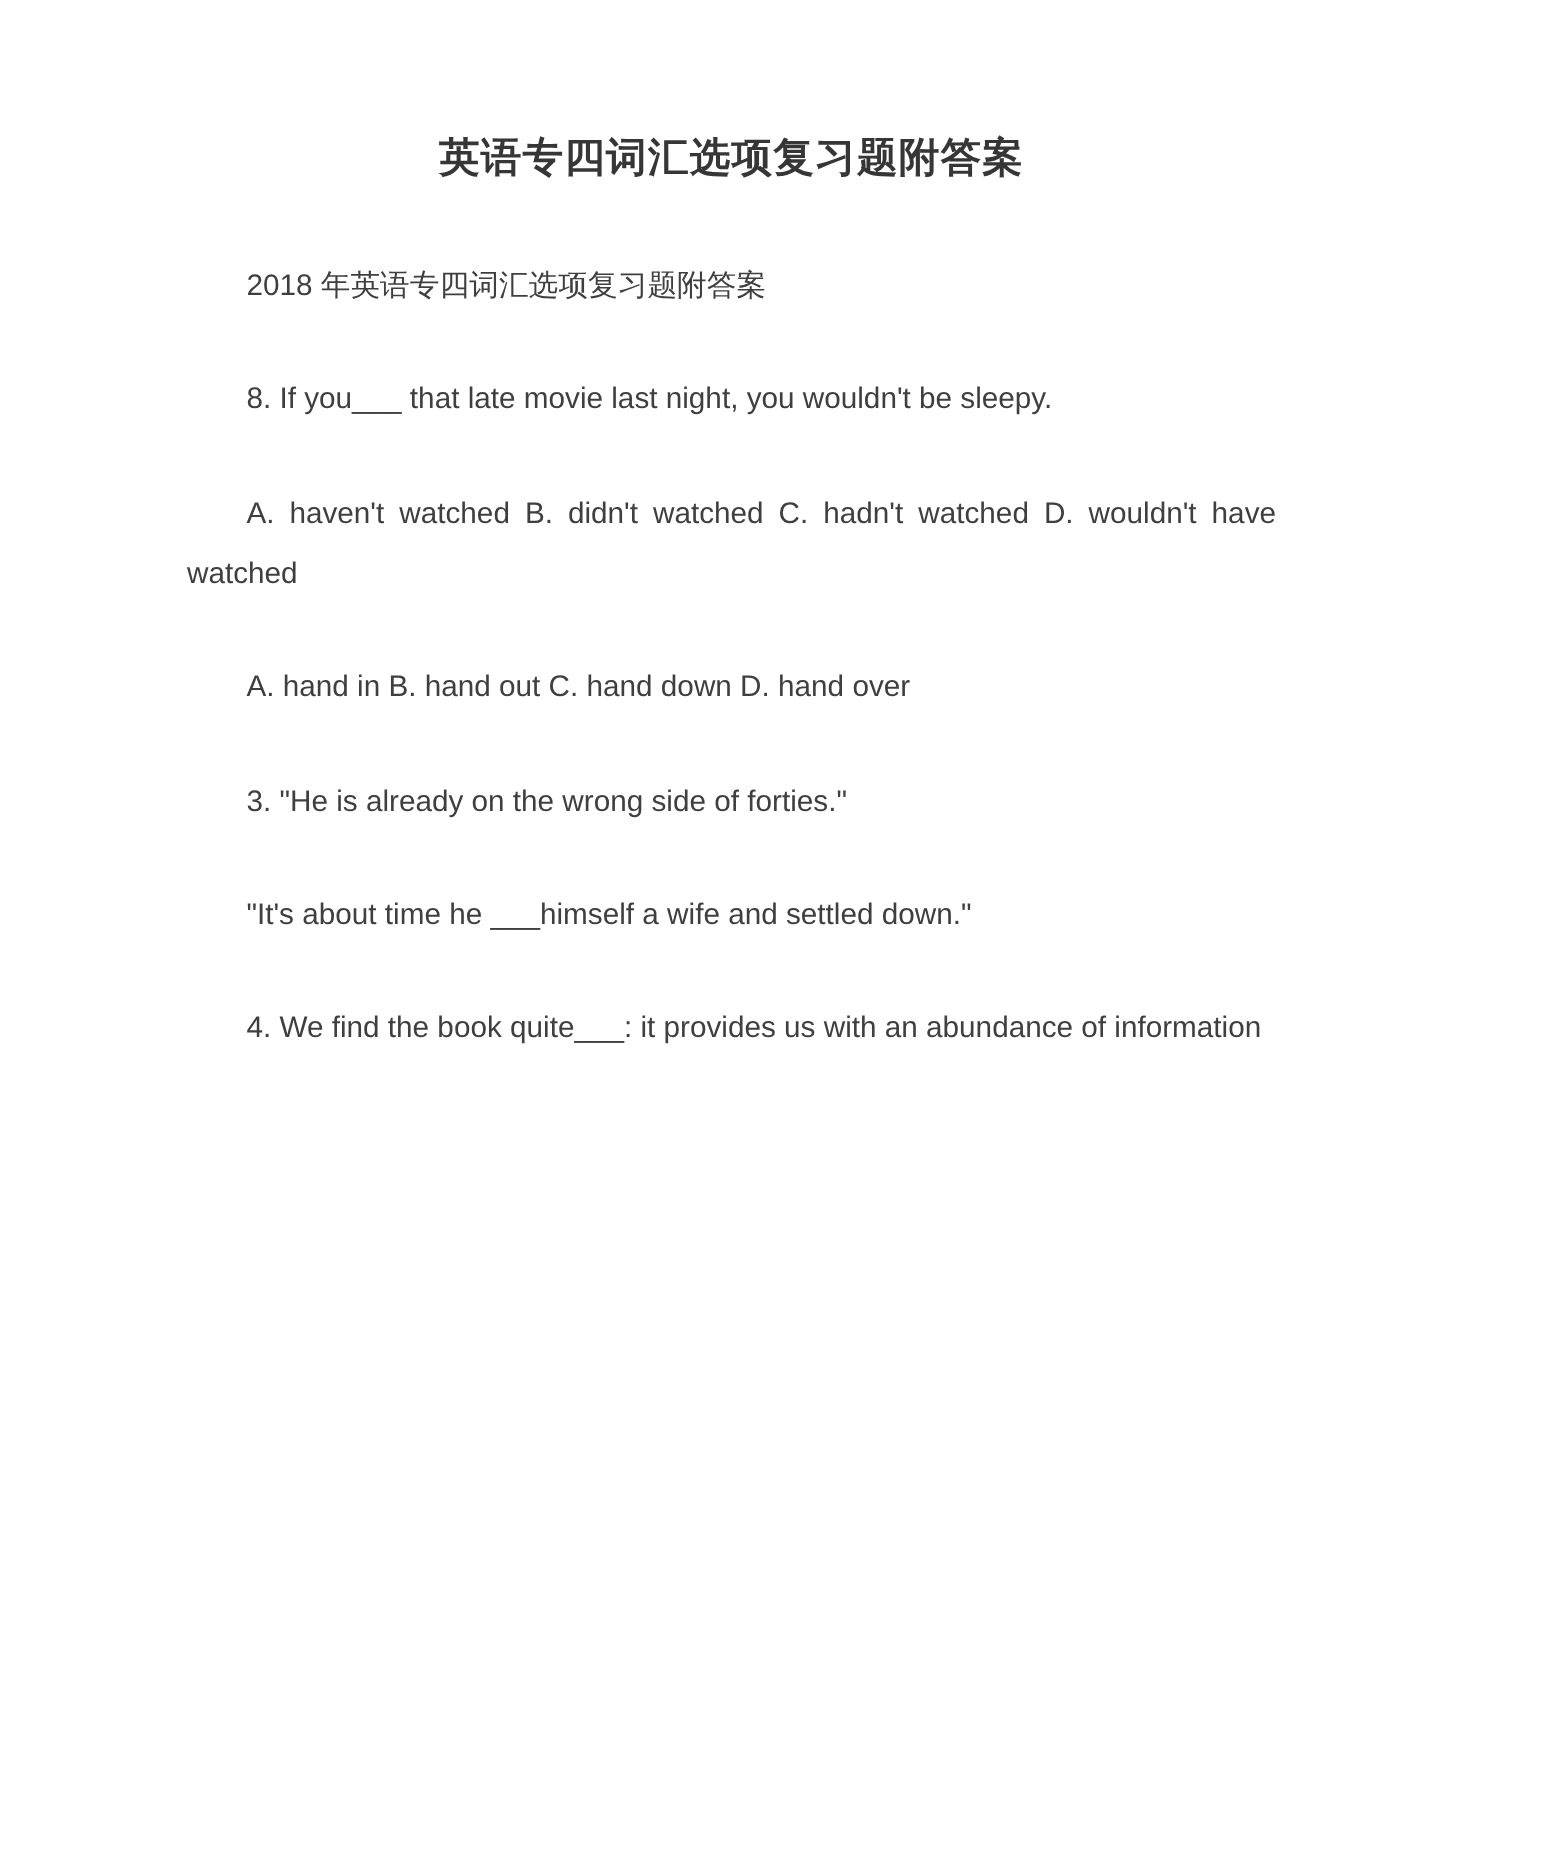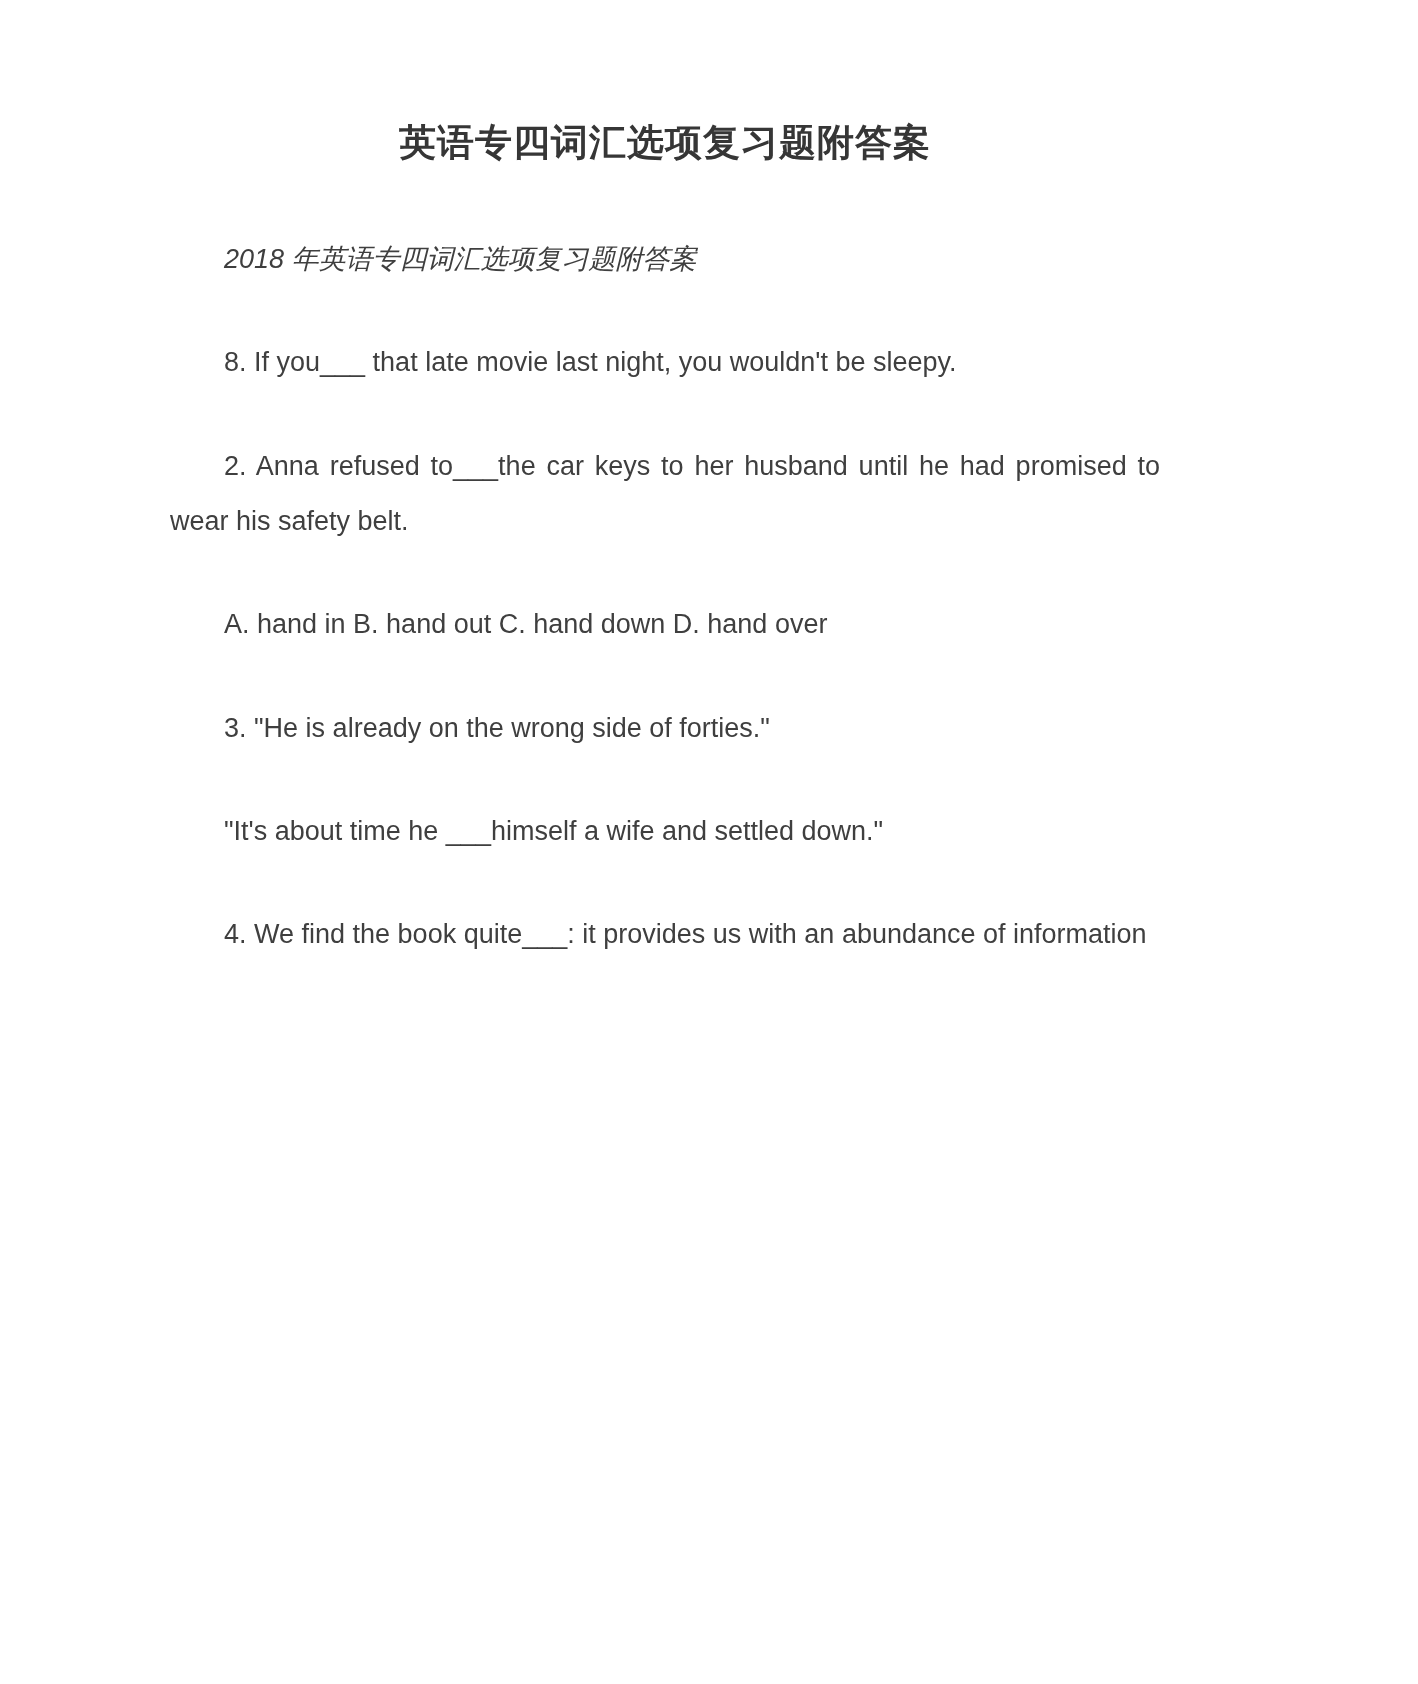--- a/index.html
+++ b/index.html
@@ -30,36 +30,35 @@
   .para {
     font-size: 27px;
     line-height: 2.05;
     text-align: justify;
     text-indent: 2em;
     margin: 48px 0;
     word-wrap: break-word;
   }
   .para:first-of-type {
     margin-top: 0;
-    font-style: italic;
   }
   .para:last-of-type {
     margin-bottom: 0;
   }
 </style>
 </head>
 <body>
 
 <div class="page">
   <h1 class="doc-title">英语专四词汇选项复习题附答案</h1>
 
   <p class="para">2018 年英语专四词汇选项复习题附答案</p>
 
   <p class="para">8. If you___ that late movie last night, you wouldn't be sleepy.</p>
+  <p class="para">A. haven't watched B. didn't watched C. hadn't watched D. wouldn't have watched</p>
 
-  <p class="para">2. Anna refused to___the car keys to her husband until he had promised to wear his safety belt.</p>
   <p class="para">A. hand in B. hand out C. hand down D. hand over</p>
 
   <p class="para">3. "He is already on the wrong side of forties."</p>
   <p class="para">"It's about time he ___himself a wife and settled down."</p>
 
   <p class="para">4. We find the book quite___: it provides us with an abundance of information</p>
 </div>
 
 </body></html>

